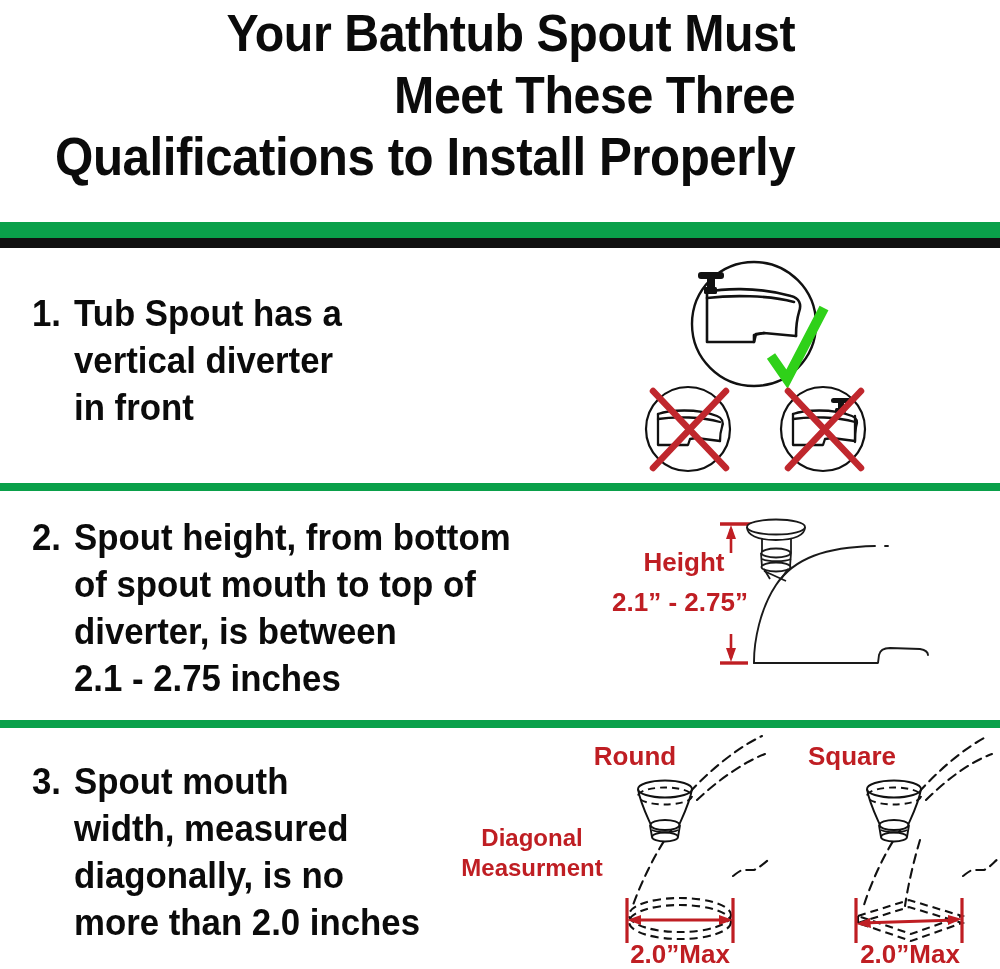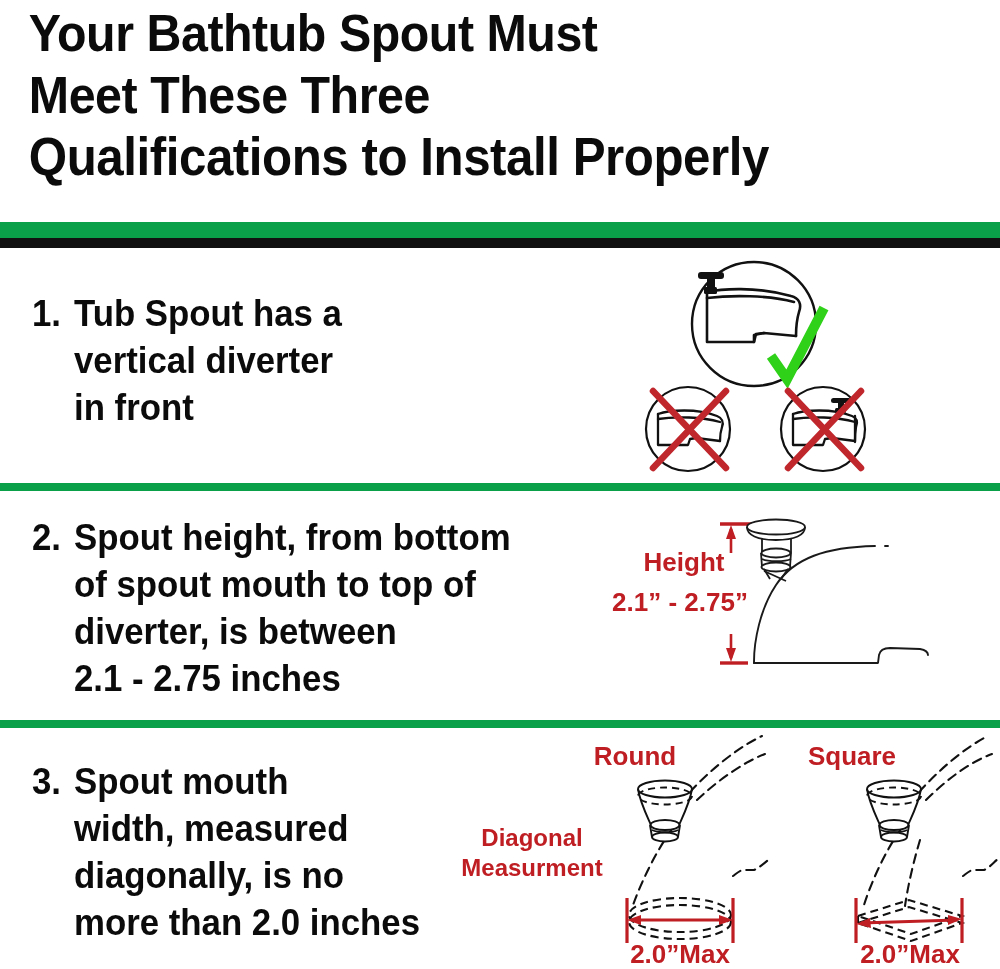--- a/index.html
+++ b/index.html
@@ -18,21 +18,21 @@
     background: #ffffff;
     overflow: hidden;
   }
 
   
   .title-block {
     position: absolute;
     left: 0;
     top: 2px;
     width: 824px;
-    text-align: left;
+    text-align: right;
   }
   .title-line {
     font-family: "Liberation Sans Narrow", "Liberation Sans", sans-serif;
     font-weight: bold;
     font-size: 52px;
     line-height: 62px;
     letter-spacing: -0.5px;
     color: #0b0b0b;
     white-space: nowrap;
     transform: scaleX(0.93);

